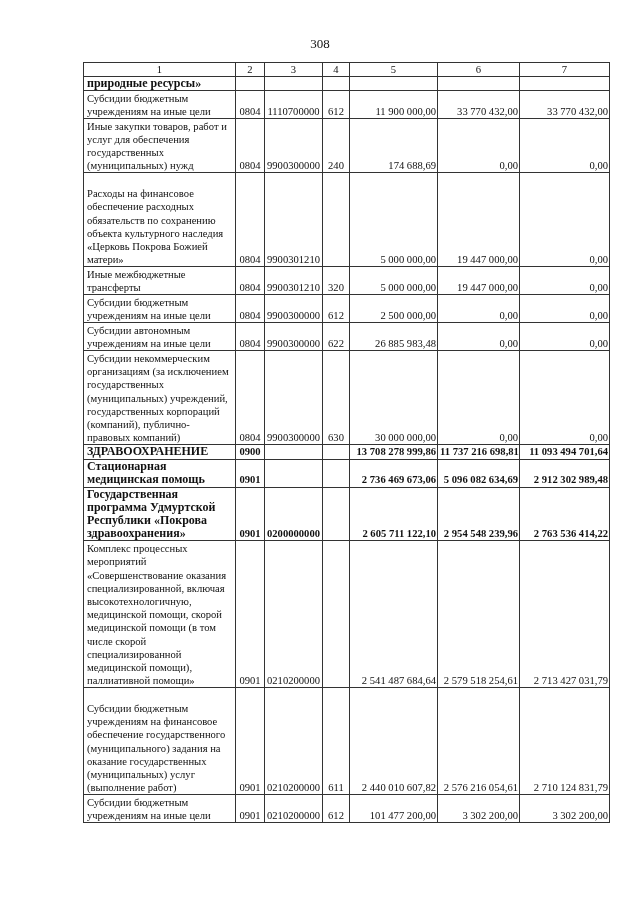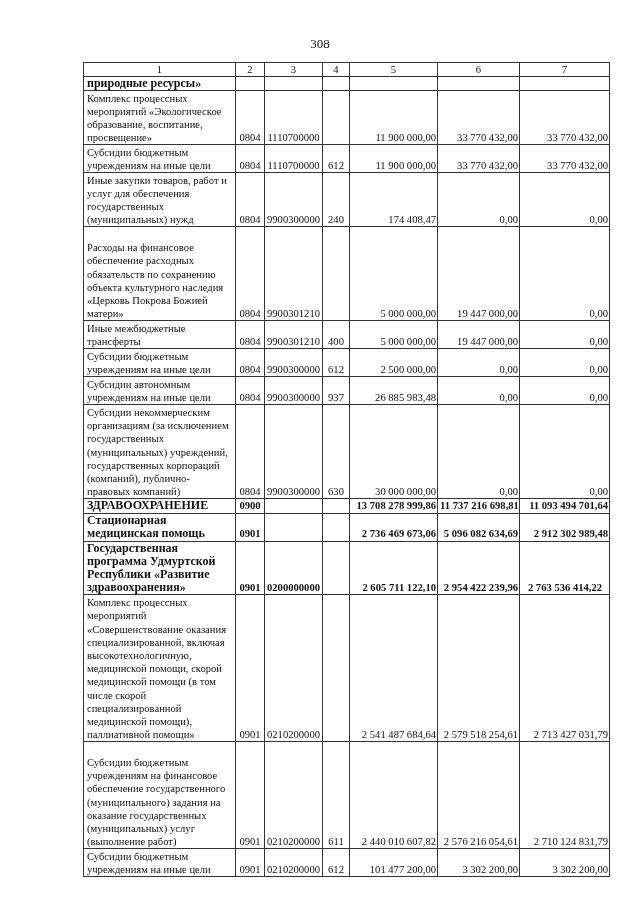--- a/index.html
+++ b/index.html
@@ -46,78 +46,69 @@
   <tr class="bold">
         <td class="name" style="height: 13px;">природные ресурсы»</td>
         <td class="c" style="height: 13px;"></td>
         <td class="c" style="height: 13px;"></td>
         <td class="c" style="height: 13px;"></td>
         <td class="r" style="height: 13px;"></td>
         <td class="r" style="height: 13px;"></td>
         <td class="r" style="height: 13px;"></td>
       </tr>
       <tr>
-        <td class="name" style="height: 53px;">Комплекс процессных мероприятий «Экологическое образование, воспитание, просвещение»</td>
-        <td class="c" style="height: 53px;">0804</td>
-        <td class="c" style="height: 53px;">1110700000</td>
-        <td class="c" style="height: 53px;"></td>
-        <td class="r" style="height: 53px;">11 900 000,00</td>
-        <td class="r" style="height: 53px;">33 770 432,00</td>
-        <td class="r" style="height: 53px;">33 770 432,00</td>
-      </tr>
-      <tr>
         <td class="name" style="height: 27px;">Субсидии бюджетным учреждениям на иные цели</td>
         <td class="c" style="height: 27px;">0804</td>
         <td class="c" style="height: 27px;">1110700000</td>
         <td class="c" style="height: 27px;">612</td>
         <td class="r" style="height: 27px;">11 900 000,00</td>
         <td class="r" style="height: 27px;">33 770 432,00</td>
         <td class="r" style="height: 27px;">33 770 432,00</td>
       </tr>
       <tr>
         <td class="name" style="height: 53px;">Иные закупки товаров, работ и услуг для обеспечения государственных (муниципальных) нужд</td>
         <td class="c" style="height: 53px;">0804</td>
         <td class="c" style="height: 53px;">9900300000</td>
         <td class="c" style="height: 53px;">240</td>
-        <td class="r" style="height: 53px;">174 408,47</td>
+        <td class="r" style="height: 53px;">174 688,69</td>
         <td class="r" style="height: 53px;">0,00</td>
         <td class="r" style="height: 53px;">0,00</td>
       </tr>
       <tr>
         <td class="name" style="height: 93px; margin-left: 48px;">Расходы на финансовое обеспечение расходных обязательств по сохранению объекта культурного наследия «Церковь Покрова Божией матери»</td>
         <td class="c" style="height: 93px;">0804</td>
         <td class="c" style="height: 93px;">9900301210</td>
         <td class="c" style="height: 93px;"></td>
         <td class="r" style="height: 93px;">5 000 000,00</td>
         <td class="r" style="height: 93px;">19 447 000,00</td>
         <td class="r" style="height: 93px;">0,00</td>
       </tr>
       <tr>
         <td class="name" style="height: 27px;">Иные межбюджетные трансферты</td>
         <td class="c" style="height: 27px;">0804</td>
         <td class="c" style="height: 27px;">9900301210</td>
-        <td class="c" style="height: 27px;">400</td>
+        <td class="c" style="height: 27px;">320</td>
         <td class="r" style="height: 27px;">5 000 000,00</td>
         <td class="r" style="height: 27px;">19 447 000,00</td>
         <td class="r" style="height: 27px;">0,00</td>
       </tr>
       <tr>
         <td class="name" style="height: 27px;">Субсидии бюджетным учреждениям на иные цели</td>
         <td class="c" style="height: 27px;">0804</td>
         <td class="c" style="height: 27px;">9900300000</td>
         <td class="c" style="height: 27px;">612</td>
         <td class="r" style="height: 27px;">2 500 000,00</td>
         <td class="r" style="height: 27px;">0,00</td>
         <td class="r" style="height: 27px;">0,00</td>
       </tr>
       <tr>
         <td class="name" style="height: 27px;">Субсидии автономным учреждениям на иные цели</td>
         <td class="c" style="height: 27px;">0804</td>
         <td class="c" style="height: 27px;">9900300000</td>
-        <td class="c" style="height: 27px;">937</td>
+        <td class="c" style="height: 27px;">622</td>
         <td class="r" style="height: 27px;">26 885 983,48</td>
         <td class="r" style="height: 27px;">0,00</td>
         <td class="r" style="height: 27px;">0,00</td>
       </tr>
       <tr>
         <td class="name" style="height: 93px;">Субсидии некоммерческим организациям (за исключением государственных (муниципальных) учреждений, государственных корпораций (компаний), публично-правовых компаний)</td>
         <td class="c" style="height: 93px;">0804</td>
         <td class="c" style="height: 93px;">9900300000</td>
         <td class="c" style="height: 93px;">630</td>
         <td class="r" style="height: 93px;">30 000 000,00</td>
@@ -136,27 +127,27 @@
       <tr class="bold">
         <td class="name" style="height: 27px;">Стационарная медицинская помощь</td>
         <td class="c" style="height: 27px;">0901</td>
         <td class="c" style="height: 27px;"></td>
         <td class="c" style="height: 27px;"></td>
         <td class="r" style="height: 27px; margin-top: 25px;">2 736 469 673,06</td>
         <td class="r" style="height: 27px;">5 096 082 634,69</td>
         <td class="r" style="height: 27px;">2 912 302 989,48</td>
       </tr>
       <tr class="bold">
-        <td class="name" style="height: 40px;">Государственная программа Удмуртской Республики «Развитие здравоохранения»</td>
+        <td class="name" style="height: 40px;">Государственная программа Удмуртской Республики «Покрова здравоохранения»</td>
         <td class="c" style="height: 40px;">0901</td>
         <td class="c" style="height: 40px;">0200000000</td>
         <td class="c" style="height: 40px;"></td>
         <td class="r" style="height: 40px;">2 605 711 122,10</td>
-        <td class="r" style="height: 40px;">2 954 422 239,96</td>
-        <td class="r" style="height: 40px; text-align: center;">2 763 536 414,22</td>
+        <td class="r" style="height: 40px;">2 954 548 239,96</td>
+        <td class="r" style="height: 40px;">2 763 536 414,22</td>
       </tr>
       <tr>
         <td class="name" style="height: 146px;">Комплекс процессных мероприятий «Совершенствование оказания специализированной, включая высокотехнологичную, медицинской помощи, скорой медицинской помощи (в том числе скорой специализированной медицинской помощи), паллиативной помощи»</td>
         <td class="c" style="height: 146px;">0901</td>
         <td class="c" style="height: 146px;">0210200000</td>
         <td class="c" style="height: 146px;"></td>
         <td class="r" style="height: 146px;">2 541 487 684,64</td>
         <td class="r" style="height: 146px;">2 579 518 254,61</td>
         <td class="r" style="height: 146px;">2 713 427 031,79</td>
       </tr>

